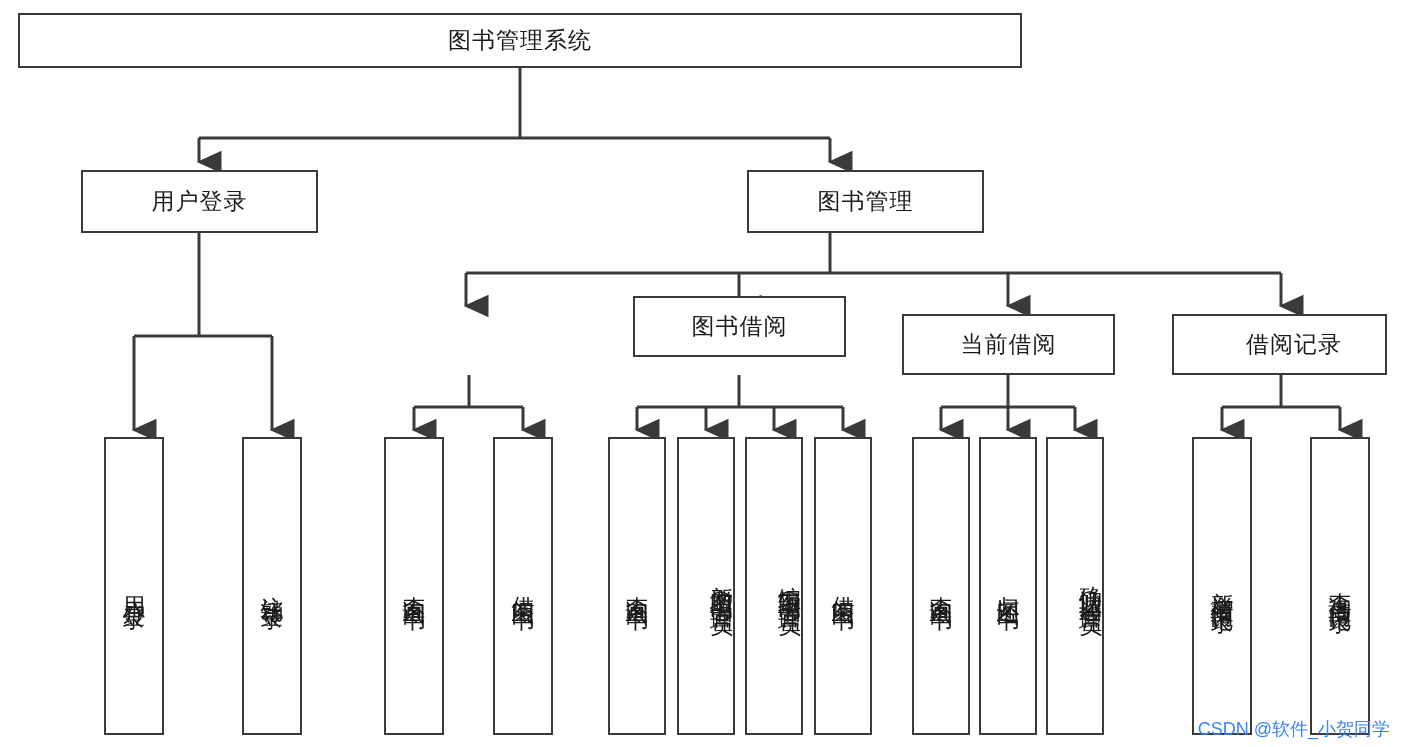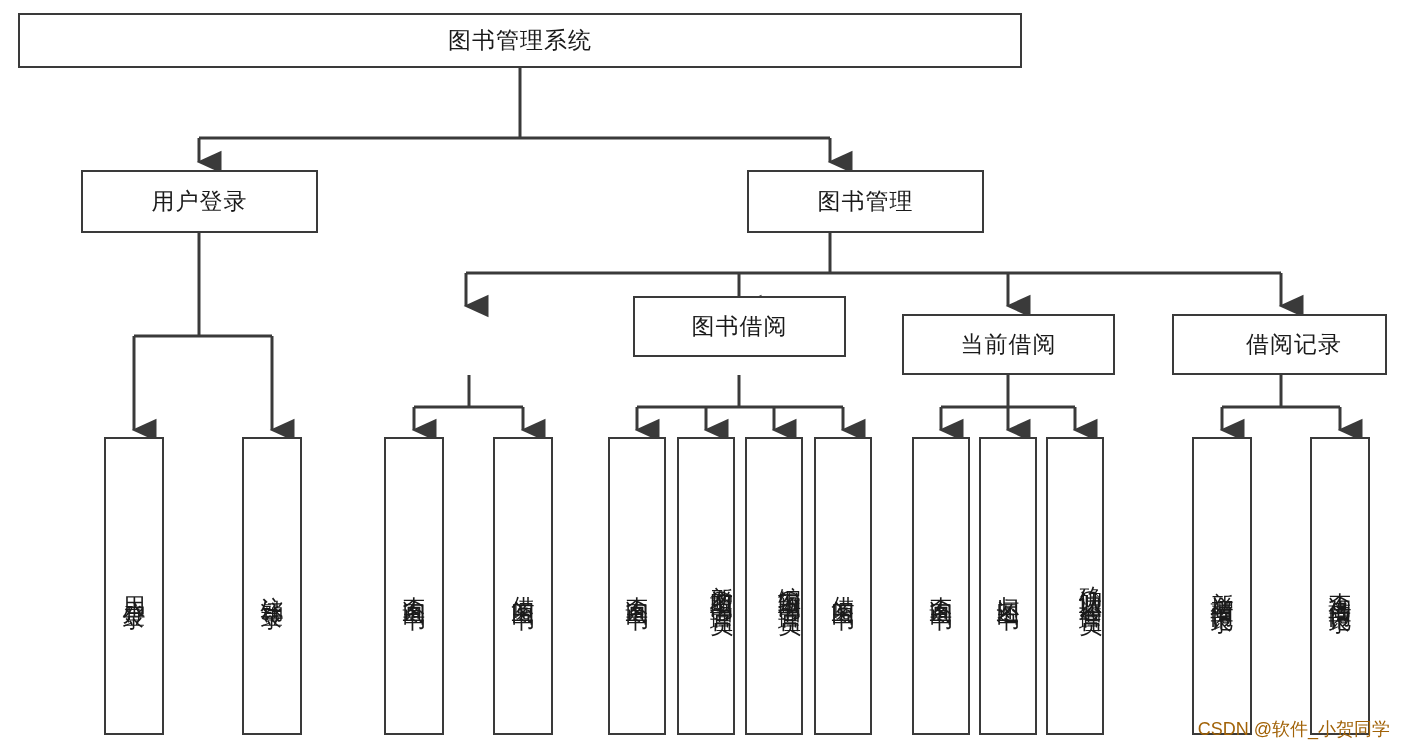--- a/index.html
+++ b/index.html
@@ -18,21 +18,21 @@
   .node.h{font-size:23px;letter-spacing:1px;}
   .node.leaf{
     writing-mode:vertical-rl;text-orientation:upright;
     font-size:23px;letter-spacing:4px;
     align-items:center;justify-content:center;
     padding:6px 0;line-height:1;
   }
   .node.leaf.top{align-items:flex-start;}
   #watermark{
     position:absolute;right:12px;bottom:6px;
-    font-size:18px;color:#a16207;white-space:nowrap;
+    font-size:18px;color:#3b82f6;white-space:nowrap;
     pointer-events:none;
   }
   svg{position:absolute;left:0;top:0;}
 </style>
 </head>
 <body>
 
 <div id="canvas">
 
   <svg width="1405" height="747">

